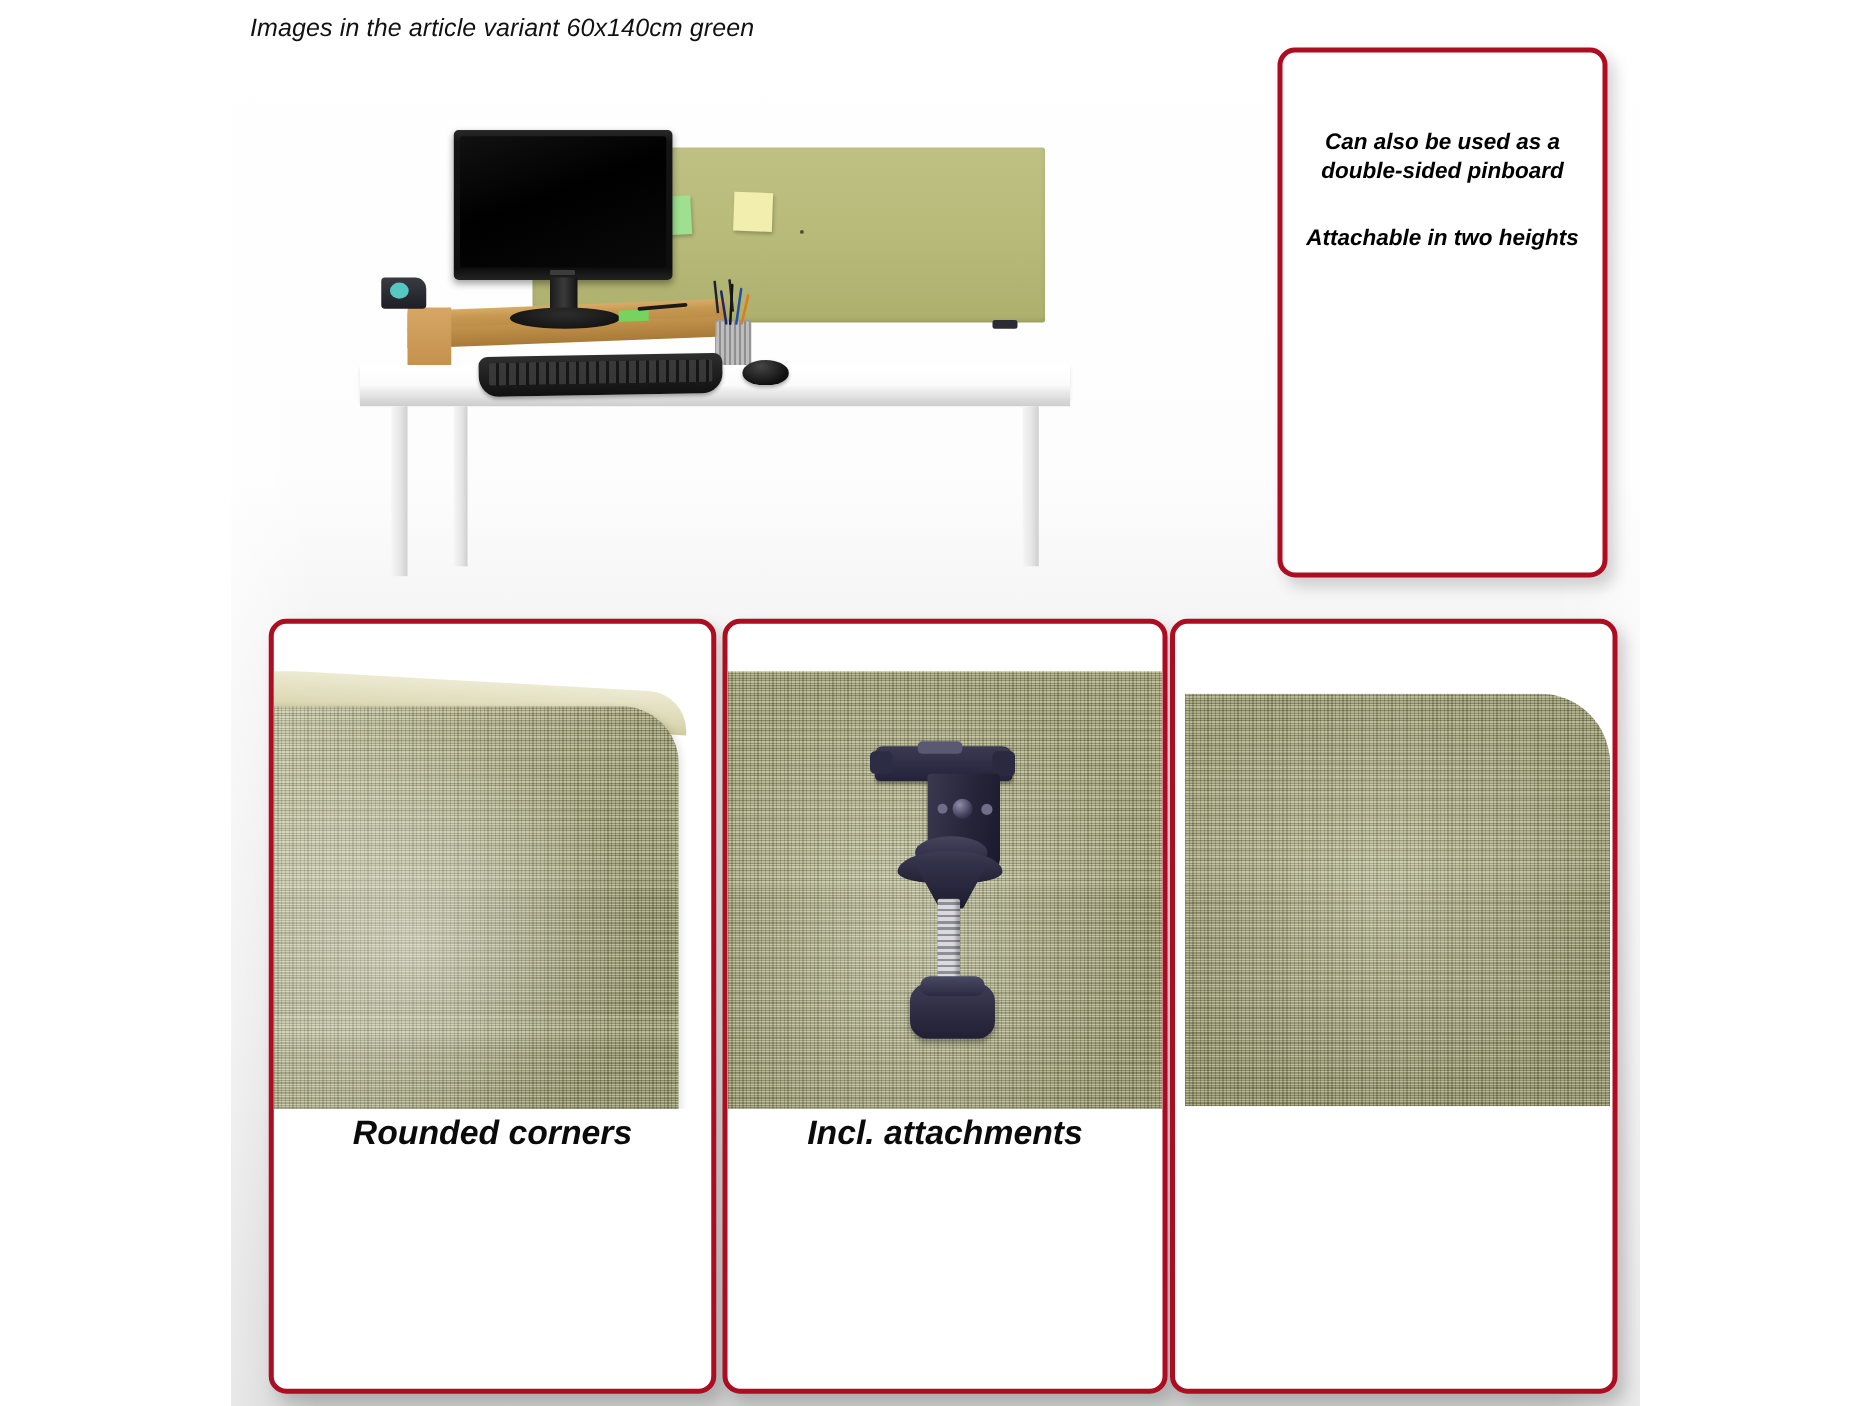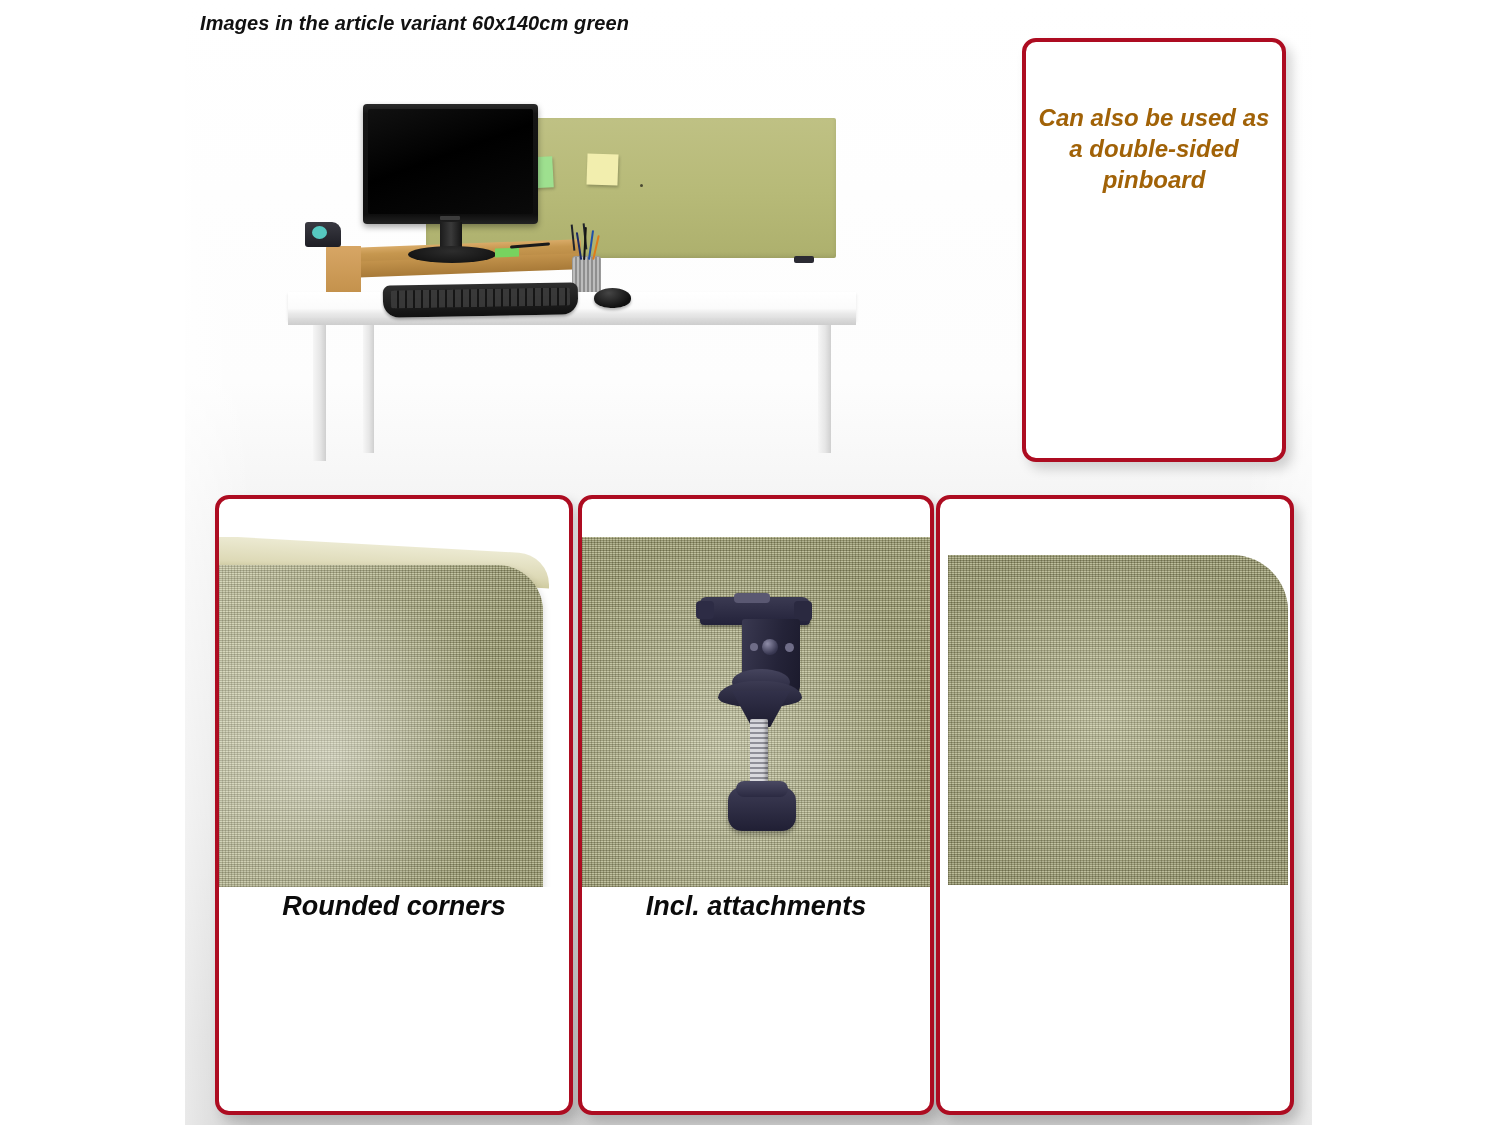--- a/index.html
+++ b/index.html
@@ -21,38 +21,38 @@
   }
   .grey-plate:after{
     content:"";position:absolute;left:0;top:0;width:100%;height:100%;
     background:linear-gradient(90deg,rgba(255,255,255,.55) 0%,rgba(255,255,255,0) 6%,
                rgba(255,255,255,0) 94%,rgba(255,255,255,.55) 100%);
   }
 
   
   .page-title{
     position:absolute;left:200px;top:12px;
-    font-size:20px;font-weight:bold;font-style:italic;color:#111;
+    font-size:20px;font-weight:normal;font-style:italic;color:#111;
     letter-spacing:.1px;white-space:nowrap;z-index:40;
   }
 
   
   .redcard{
     position:absolute;background:#ffffff;
     border:4px solid #ad0c21;border-radius:14px;
     box-shadow:6px 7px 12px rgba(0,0,0,.17);
     overflow:hidden;z-index:20;
   }
 
   
   #claim-box{left:1022px;top:38px;width:256px;height:416px;}
   .claim-text{
     position:absolute;left:0;right:0;top:60px;
-    text-align:center;font-size:24px;font-weight:bold;font-style:italic;
-    color:#a16207;line-height:1.30;padding:0 12px;box-sizing:border-box;
+    text-align:center;font-size:18px;font-weight:bold;font-style:italic;
+    color:#000000;line-height:1.30;padding:0 12px;box-sizing:border-box;
   }
   .claim-text .blk2{display:block;margin-top:30px;}
 
   
   #hero-photo{
     position:absolute;left:288px;top:96px;width:568px;height:368px;
     z-index:30;background:transparent;
   }
   .sc{position:absolute;}
 
@@ -282,20 +282,21 @@
     <div class="sc leg l2"></div>
     <div class="sc leg l3"></div>
 
     <div class="sc kbd"></div>
     <div class="sc mouse"></div>
   </div>
 
   <div class="redcard" id="claim-box">
     <div class="claim-text">
       <span>Can also be used as a double-sided pinboard</span>
+      <span class="blk2">Attachable in two heights</span>
     </div>
   </div>
 
   <div class="redcard" id="card-rounded">
     <div class="card-photo" id="ph-rounded">
       <div class="topface"></div>
       <div class="slab">
         <div class="weave"></div>
         <div class="sheen"></div>
       </div>

